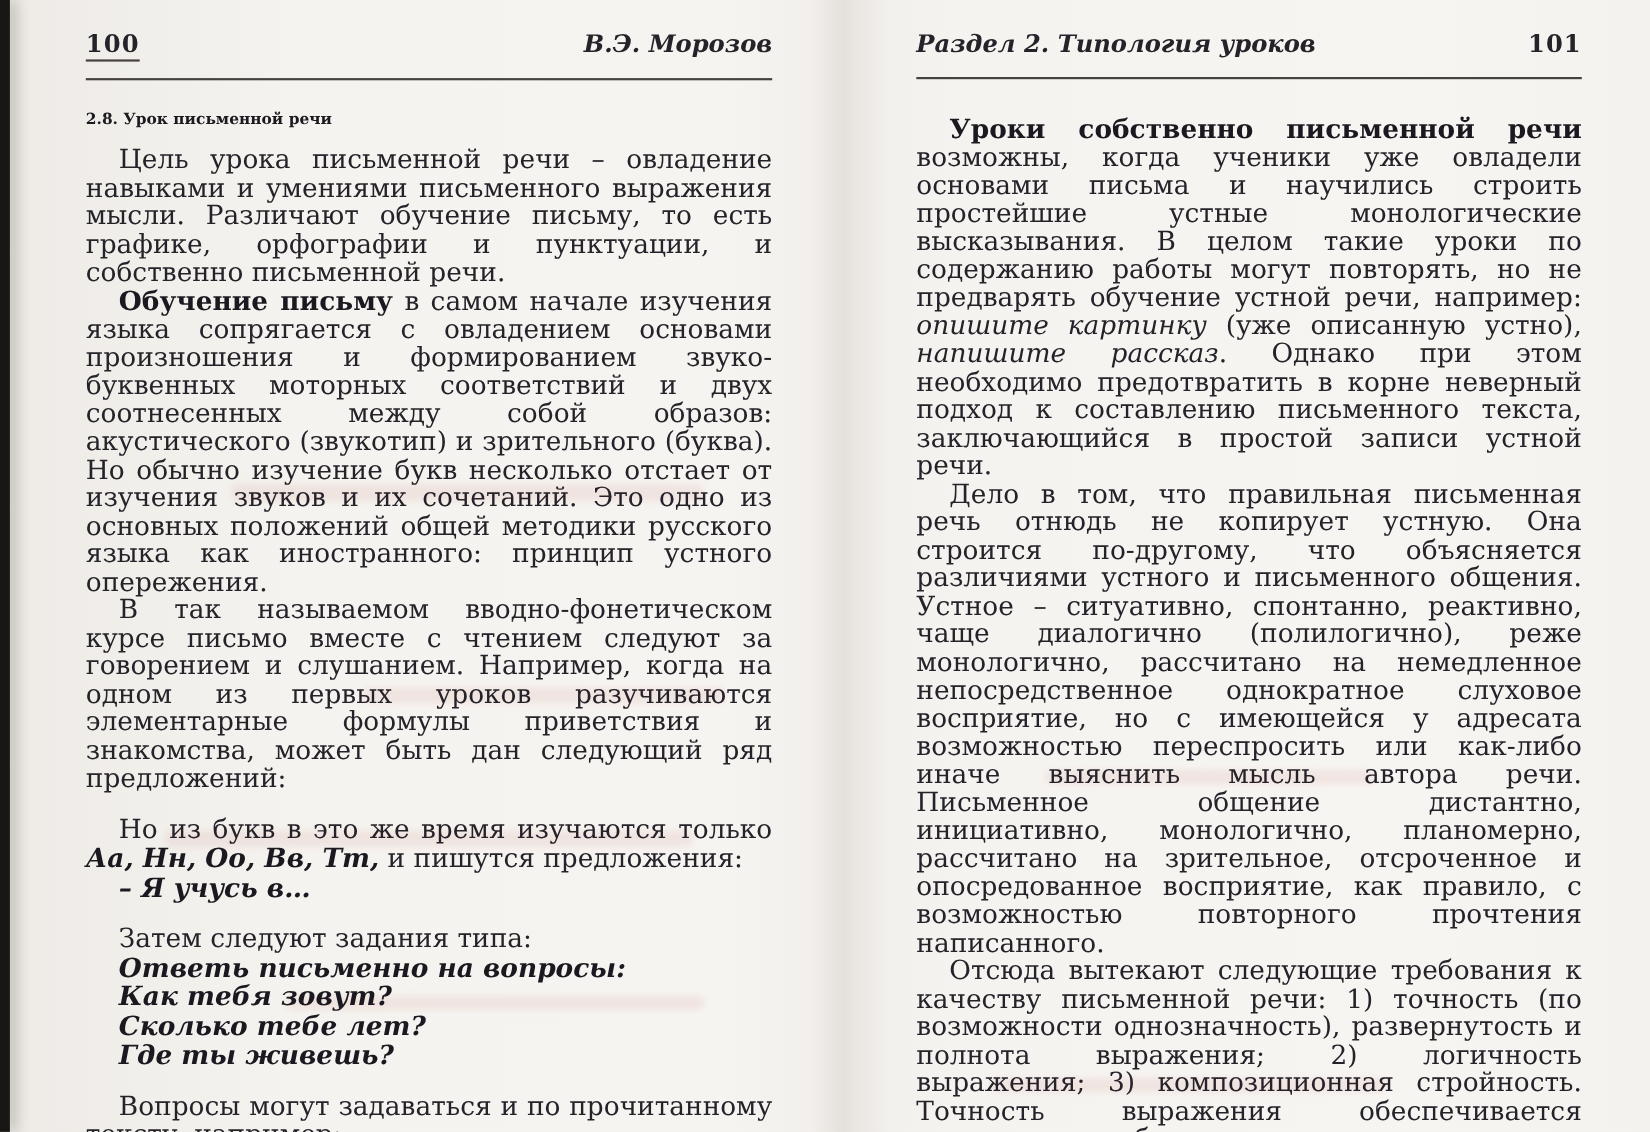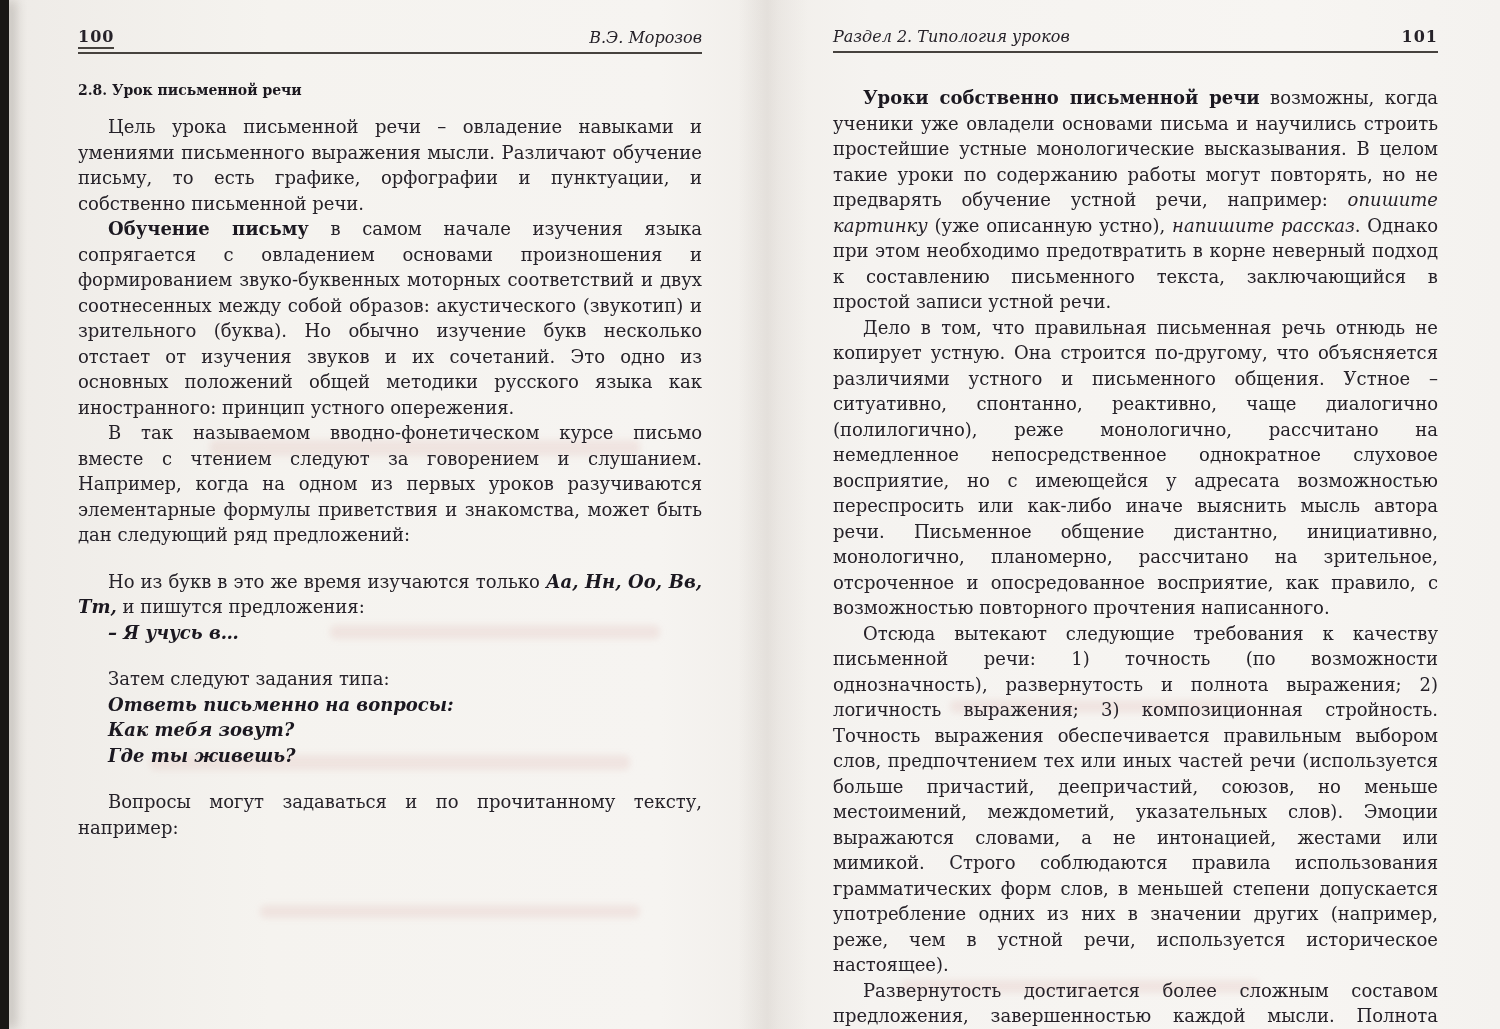--- a/index.html
+++ b/index.html
@@ -31,40 +31,40 @@
     position: absolute;
     background: rgba(214,150,142,.16);
     border-radius: 6px;
     filter: blur(3px);
   }
   .page { position: absolute; top: 27px; color: #262229; }
   .page-left  { left: 78px;  width: 624px; }
   .page-right { left: 833px; width: 605px; }
 
   .running-head {
-    display: flex; justify-content: space-between; align-items: flex-end;
+    display: flex; justify-content: space-between; align-items: flex-start;
     border-bottom: 2px solid #46423e;
-    padding-bottom: 5px;
-    font-size: 16px;
+    padding-bottom: 17px;
+    font-size: 22px;
   }
   .pagenum { font-weight: bold; letter-spacing: 1px; }
   .page-left .pagenum { border-bottom: 2px solid #46423e; padding-bottom: 1px; margin-bottom: -2px; }
-  .head-title { font-weight: normal; font-style: italic; }
+  .head-title { font-weight: bold; font-style: italic; }
 
   .section-heading {
     font-size: 14px; font-weight: bold;
     margin: 28px 0 16px 0;
     color: #1c1920;
   }
   .page-body { margin-top: 0; }
   .page-right .page-body { margin-top: 32px; }
 
   .para {
     margin: 0;
-    font-size: 18px;
+    font-size: 24px;
     line-height: 25.5px;
     text-align: justify;
     text-indent: 30px;
     color: #262229;
   }
   .para.gap { margin-top: 21px; }
   .s-n { }
   .s-b  { font-weight: bold; color: #1b1820; }
   .s-i  { font-style: italic; }
   .s-bi { font-weight: bold; font-style: italic; color: #1b1820; }
@@ -91,20 +91,21 @@
   <h2 class="section-heading">2.8. Урок письменной речи</h2>
   <div class="page-body">
       <p class="para"><span class="s-n">Цель урока письменной речи – овладение навыками и умениями письменного выражения мысли. Различают обучение письму, то есть графике, орфографии и пунктуации, и собственно письменной речи.</span></p>
       <p class="para"><span class="s-b">Обучение письму</span><span class="s-n"> в самом начале изучения языка сопрягается с овладением основами произношения и формированием звуко-буквенных моторных соответствий и двух соотнесенных между собой образов: акустического (звукотип) и зрительного (буква). Но обычно изучение букв несколько отстает от изучения звуков и их сочетаний. Это одно из основных положений общей методики русского языка как иностранного: принцип устного опережения.</span></p>
       <p class="para"><span class="s-n">В так называемом вводно-фонетическом курсе письмо вместе с чтением следуют за говорением и слушанием. Например, когда на одном из первых уроков разучиваются элементарные формулы приветствия и знакомства, может быть дан следующий ряд предложений:</span></p>
       <p class="para gap"><span class="s-n">Но из букв в это же время изучаются только </span><span class="s-bi">Аа, Нн, Оо, Вв, Тт,</span><span class="s-n"> и пишутся предложения:</span></p>
       <p class="para"><span class="s-bi">– Я учусь в…</span></p>
       <p class="para gap"><span class="s-n">Затем следуют задания типа:</span></p>
       <p class="para"><span class="s-bi">Ответь письменно на вопросы:</span></p>
       <p class="para"><span class="s-bi">Как тебя зовут?</span></p>
+      <p class="para"><span class="s-bi">Сколько тебе лет?</span></p>
       <p class="para"><span class="s-bi">Где ты живешь?</span></p>
       <p class="para gap"><span class="s-n">Вопросы могут задаваться и по прочитанному тексту, например:</span></p>
     </div>
 </div>
 
 <div class="page page-right">
   <div class="running-head">
     <span class="head-title">Раздел 2. Типология уроков</span>
     <span class="pagenum">101</span>
   </div>

